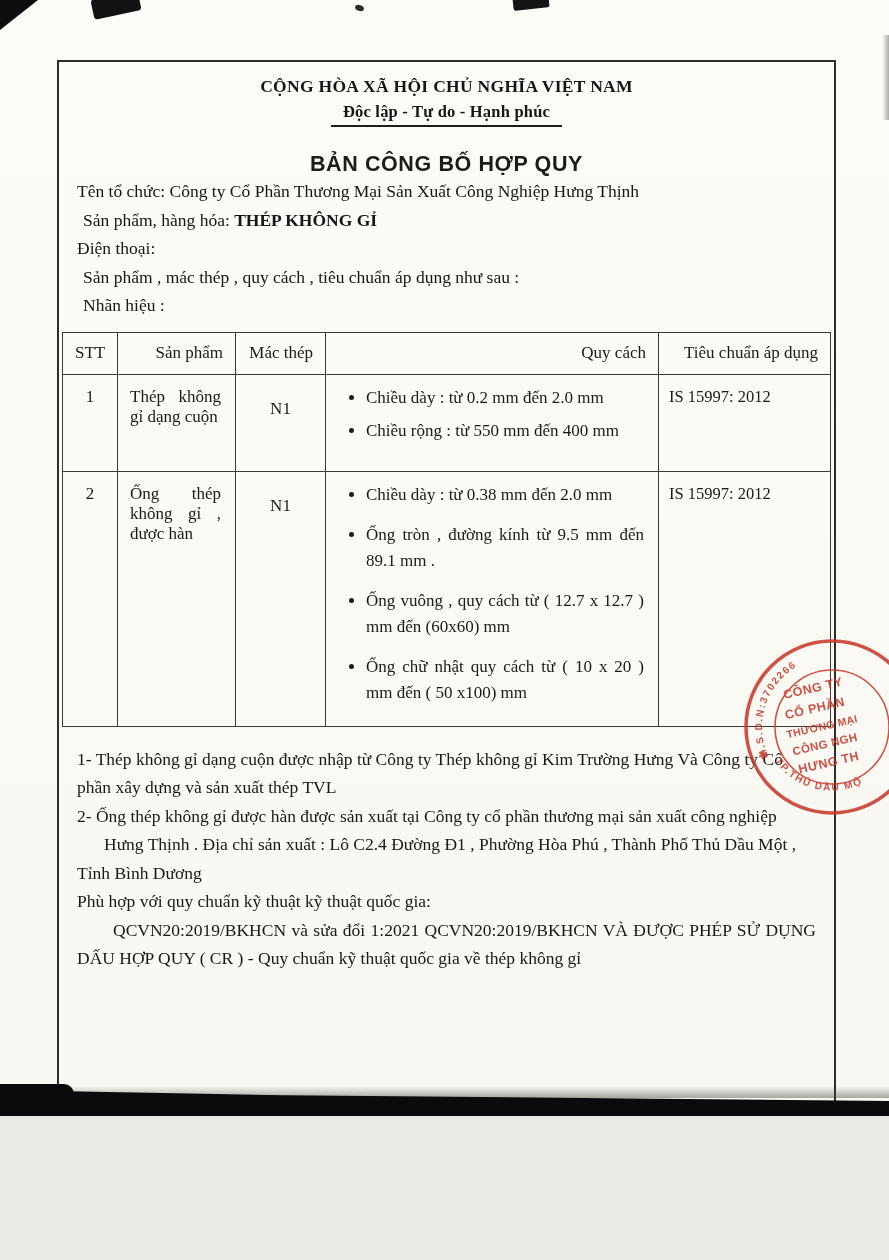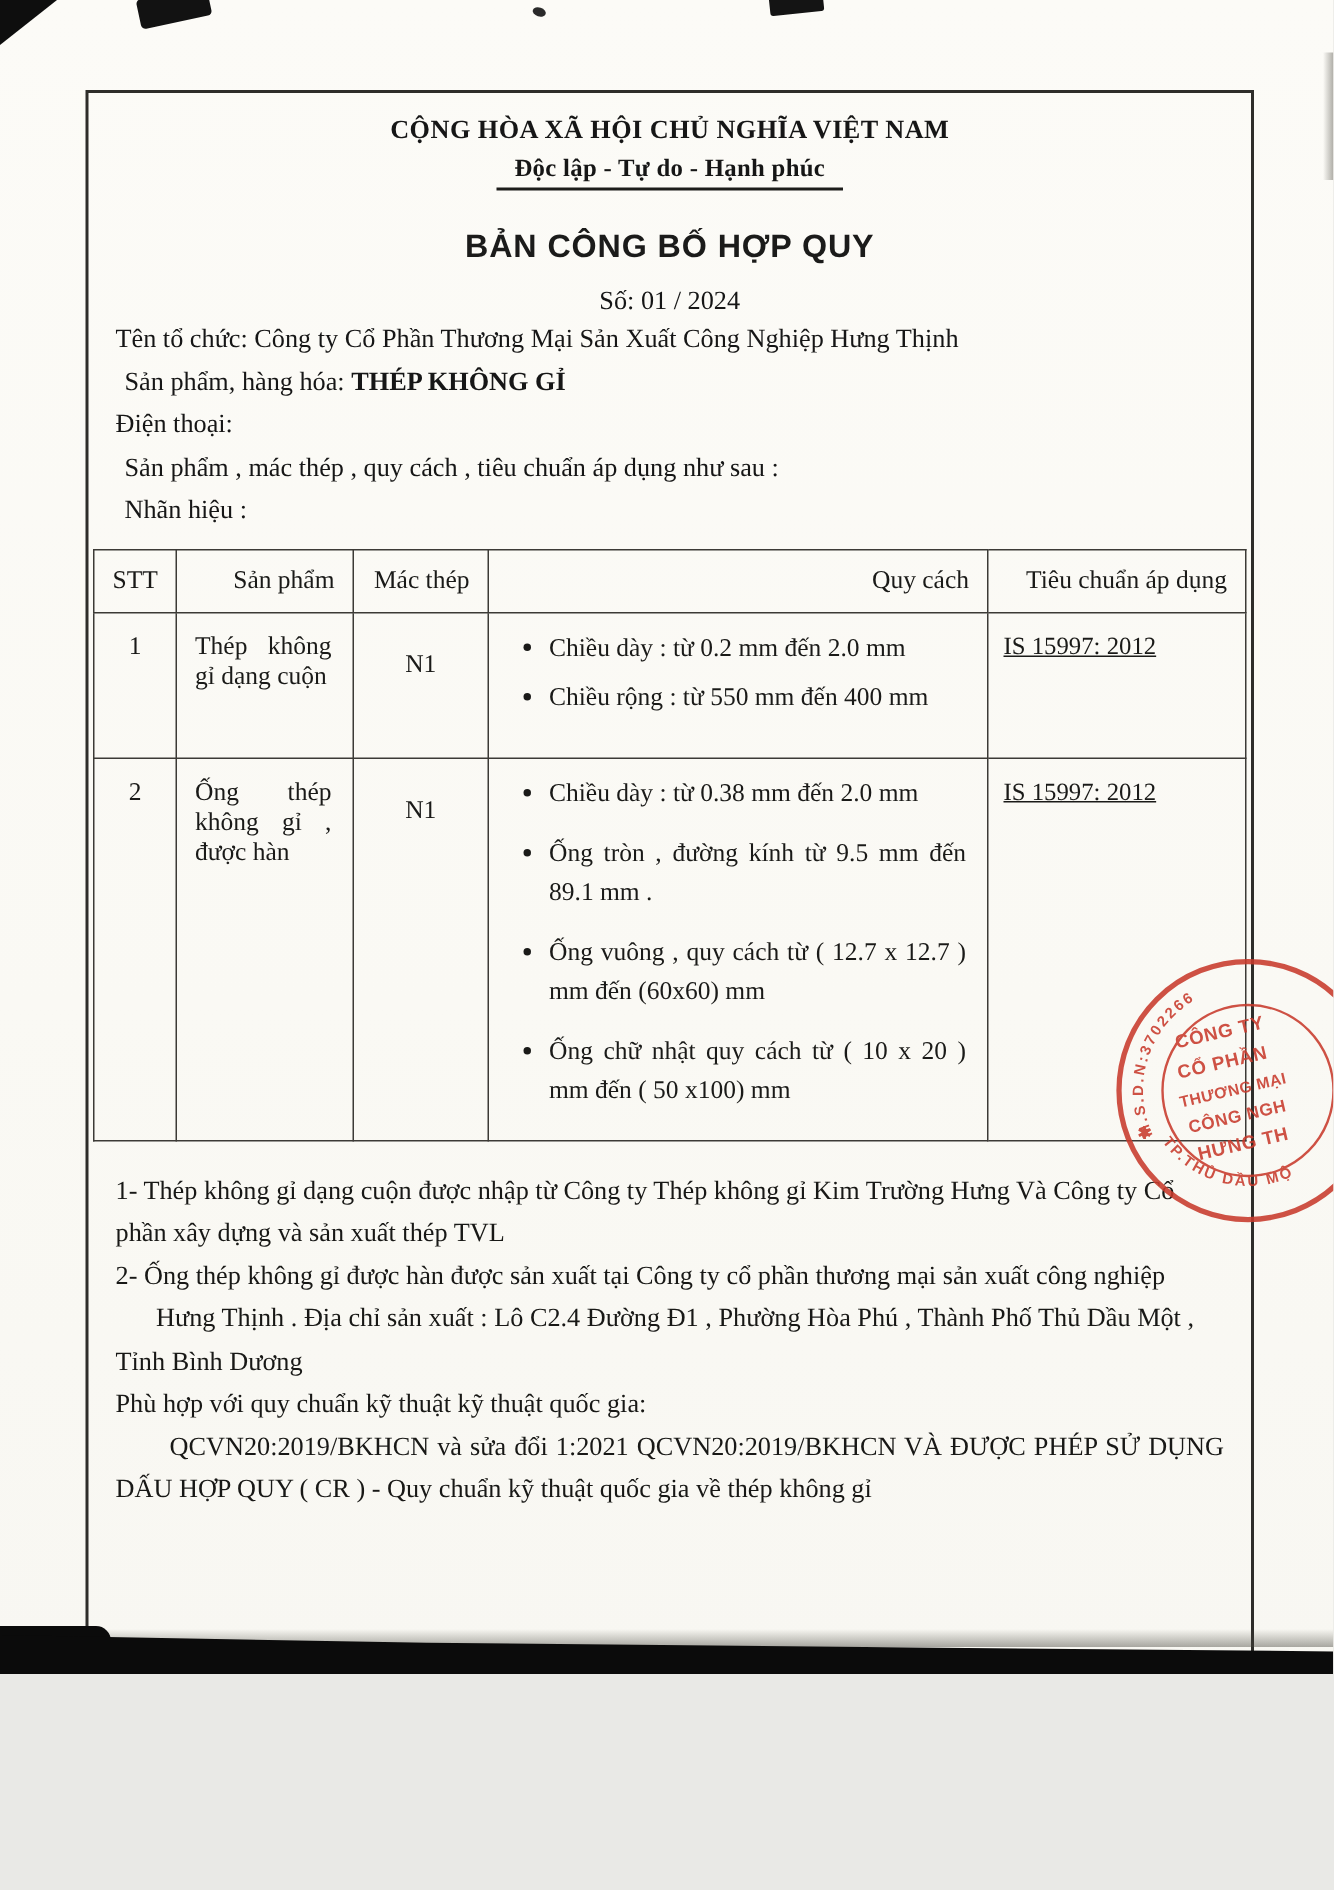--- a/index.html
+++ b/index.html
@@ -59,21 +59,21 @@
     table-layout: fixed; }
   .spec-table th, .spec-table td { border: 1.5px solid #3c3a36; font-weight: normal;
     font-size: 17px; vertical-align: top; padding: 8px 10px; color: #1a1a18; }
   .spec-table thead th { height: 42px; vertical-align: middle; text-align: right;
     padding: 4px 12px; }
   th.stt, td.stt { text-align: center; }
   td.grade { text-align: center; padding-top: 24px; }
   td.stt { padding-top: 12px; }
   td.product { text-align: justify; padding: 12px 14px 8px 12px; }
   td.specs-cell { padding: 6px 12px 6px 14px; }
-  td.standard { padding: 12px 8px 8px 10px; font-size: 16.5px; text-decoration: underline; }
+  td.standard { padding: 12px 8px 8px 10px; font-size: 16.5px; }
   .row-1 td { height: 97px; }
   .row-2 td { height: 244px; }
   ul.specs { margin: 4px 0 0; padding-left: 26px; }
   ul.specs li { margin-bottom: 7px; line-height: 26px; text-align: justify; padding-right: 2px; }
   .row-2 ul.specs li { margin-bottom: 14px; }
 
   
   .notes { margin-top: 18px; font-size: 17.5px; line-height: 29px; color: #181816; }
   .note-item1 { margin: 0 0 5px 18px; }
   .note-item2 { margin: 0 0 0 18px; padding-left: 27px; text-indent: -27px; }
@@ -104,21 +104,20 @@
   <div class="art art-smudge"></div>
 
   <div class="border-box">
 
     <div class="c national">CỘNG HÒA XÃ HỘI CHỦ NGHĨA VIỆT NAM</div>
     <div class="c motto-wrap">
       <span class="motto">Độc lập - Tự do - Hạnh phúc</span>
     </div>
 
     <h1 class="c doc-title">BẢN CÔNG BỐ HỢP QUY</h1>
-    <div class="c doc-number">Số: 01 / 2024</div>
 
     <p class="body-line blk-top">Tên tổ chức: Công ty Cổ Phần Thương Mại Sản Xuất Công Nghiệp Hưng Thịnh</p>
     <p class="body-line mt6 ind"><span>Sản phẩm, hàng hóa: </span><b>THÉP KHÔNG GỈ</b></p>
     <p class="body-line mt4">Điện thoại:</p>
     <p class="body-line mt4 ind">Sản phẩm , mác thép , quy cách , tiêu chuẩn áp dụng như sau :</p>
     <p class="body-line ind">Nhãn hiệu :</p>
 
     <table class="spec-table">
       <colgroup>
         <col style="width:55px">

